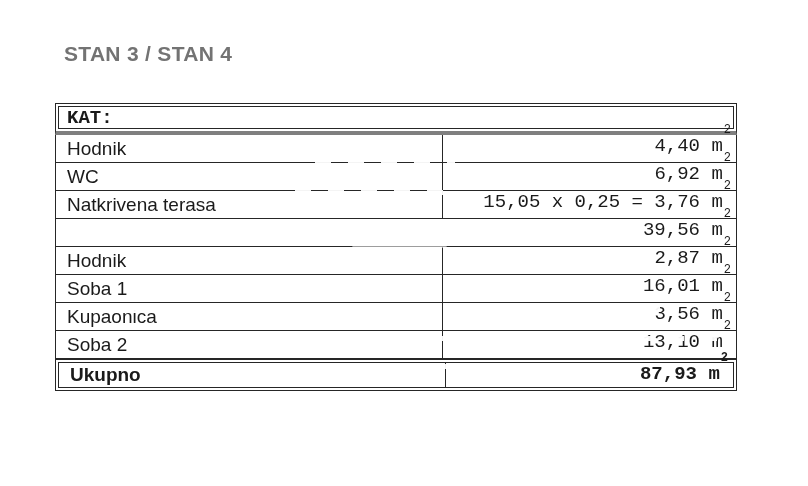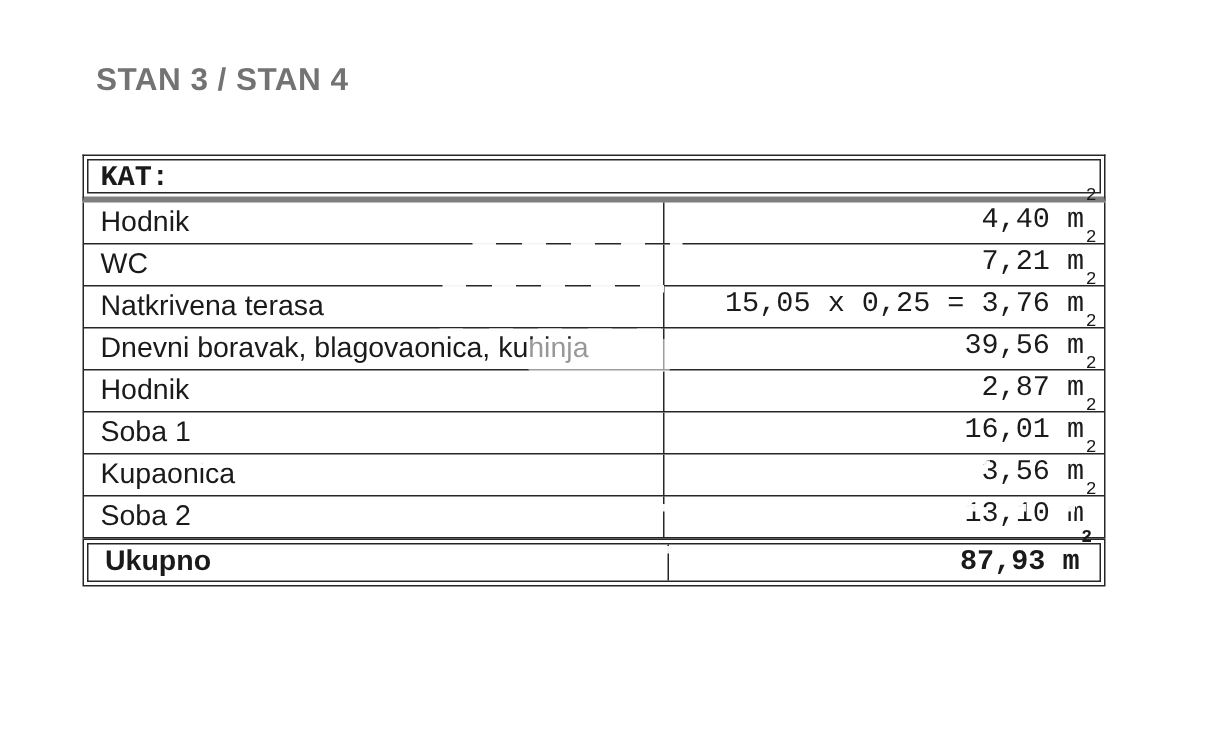--- a/index.html
+++ b/index.html
@@ -133,33 +133,32 @@
     <div class="row">
       <div class="cell-label">Hodnik</div>
       <div class="cell-area">
           <span>4,40 m</span>
           <sup>2</sup>
         </div>
     </div>
     <div class="row">
       <div class="cell-label">WC</div>
       <div class="cell-area">
-          <span>7,21 m</span>
+          <span>6,92 m</span>
           <sup>2</sup>
         </div>
     </div>
     <div class="row">
       <div class="cell-label">Natkrivena terasa</div>
       <div class="cell-area">
           <span>15,05 x 0,25 = 3,76 m</span>
           <sup>2</sup>
         </div>
     </div>
     <div class="row">
-      <div class="cell-label">Dnevni boravak, blagovaonica, kuhinja</div>
       <div class="cell-area">
           <span>39,56 m</span>
           <sup>2</sup>
         </div>
     </div>
     <div class="row">
       <div class="cell-label">Hodnik</div>
       <div class="cell-area">
           <span>2,87 m</span>
           <sup>2</sup>

